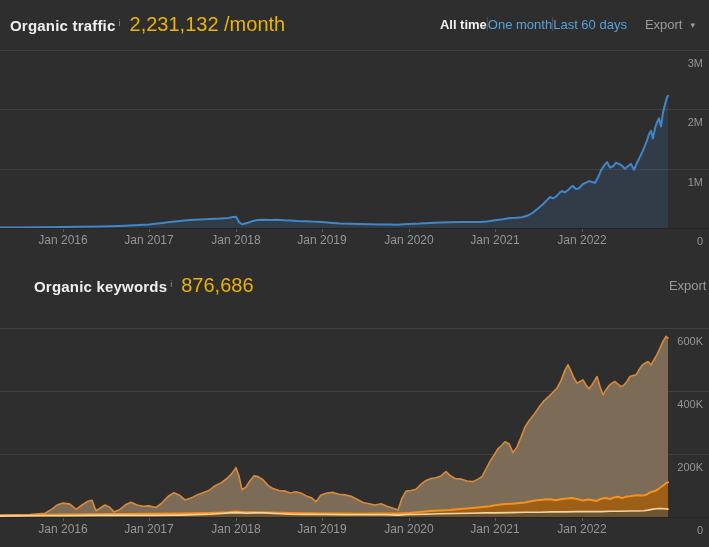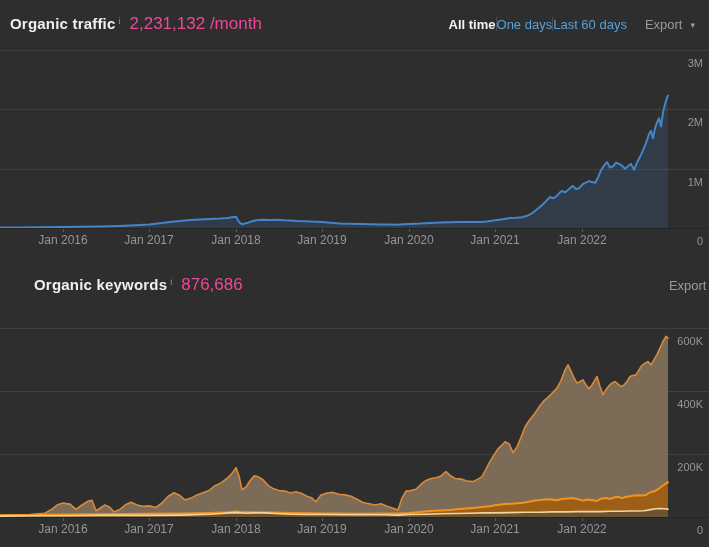--- a/index.html
+++ b/index.html
@@ -10,21 +10,21 @@
   .header{
     position:absolute;left:0;width:709px;display:flex;align-items:center;
     justify-content:space-between;box-sizing:border-box;padding:0 14px 0 10px;
   }
   #header1{top:0;height:48px;}
   #header2{top:255px;height:60px;margin-left:24px;}
   .h-left{display:flex;align-items:baseline;}
   .h-right{display:flex;align-items:center;}
   .title{font-size:15px;font-weight:bold;color:#efefef;letter-spacing:.2px;}
   .info{font-size:9px;color:#8f8f8f;margin:0 9px 0 3px;position:relative;top:-5px;}
-  .value{font-size:17px;color:#ec4899;}
+  .value{font-size:20px;color:#eab308;}
   .tab{font-size:13px;cursor:pointer;}
   .tab.active{color:#f2f2f2;font-weight:bold;}
   .tab.link{color:#56a1d8;}
   .sep{width:1px;height:14px;background:#4d4d4d;}
   .export{display:flex;align-items:center;font-size:13px;color:#9a9a9a;margin-left:18px;cursor:pointer;}
   .caret{font-size:9px;color:#9a9a9a;margin-left:8px;position:relative;top:1px;}
   svg{position:absolute;left:0;display:block;}
   #chart1{top:48px;}
   #chart2{top:315px;}
   svg text{font-family:"Liberation Sans",sans-serif;}
@@ -38,21 +38,21 @@
 
   <div class="header" id="header1">
     <div class="h-left">
       <span class="title">Organic traffic</span>
       <span class="info">i</span>
       <span class="value">2,231,132 /month</span>
     </div>
     <div class="h-right">
       <span class="tab active">All time</span>
       <span class="sep"></span>
-      <span class="tab link">One days</span>
+      <span class="tab link">One month</span>
       <span class="sep"></span>
       <span class="tab link">Last 60 days</span>
       <span class="export">
         <span>Export</span>
         <span class="caret">▾</span>
       </span>
     </div>
   </div>
 
   <svg id="chart1" width="709" height="207" viewBox="0 0 709 207">

